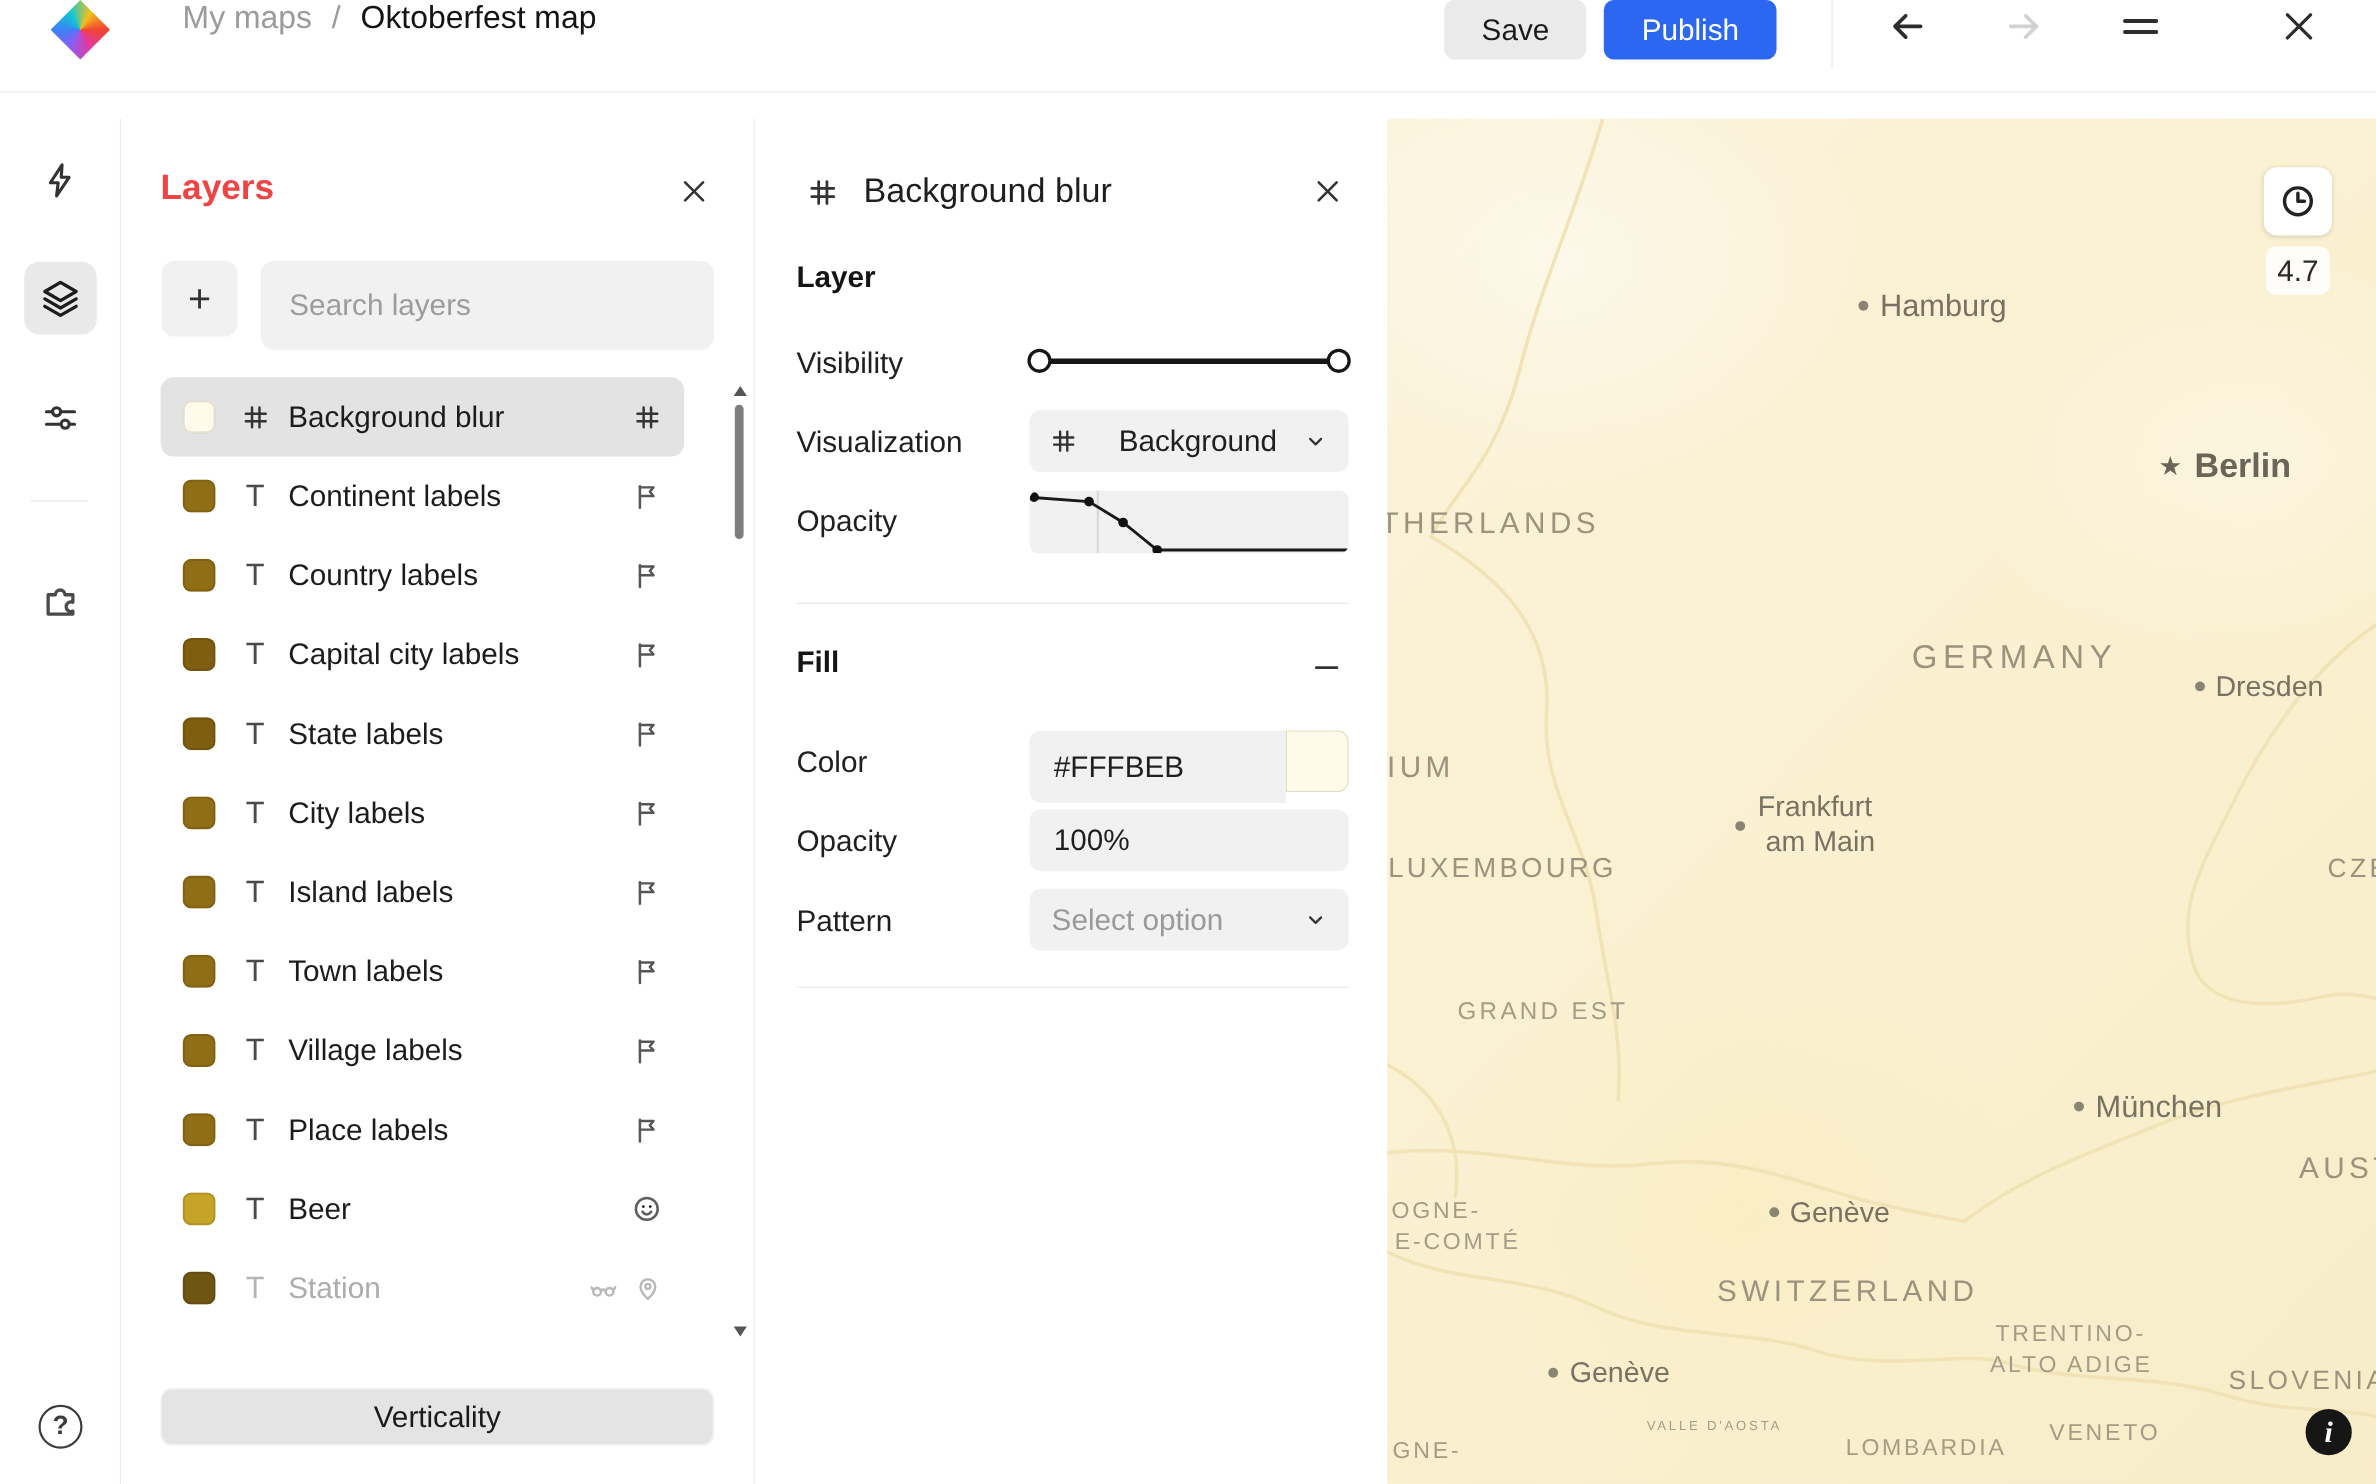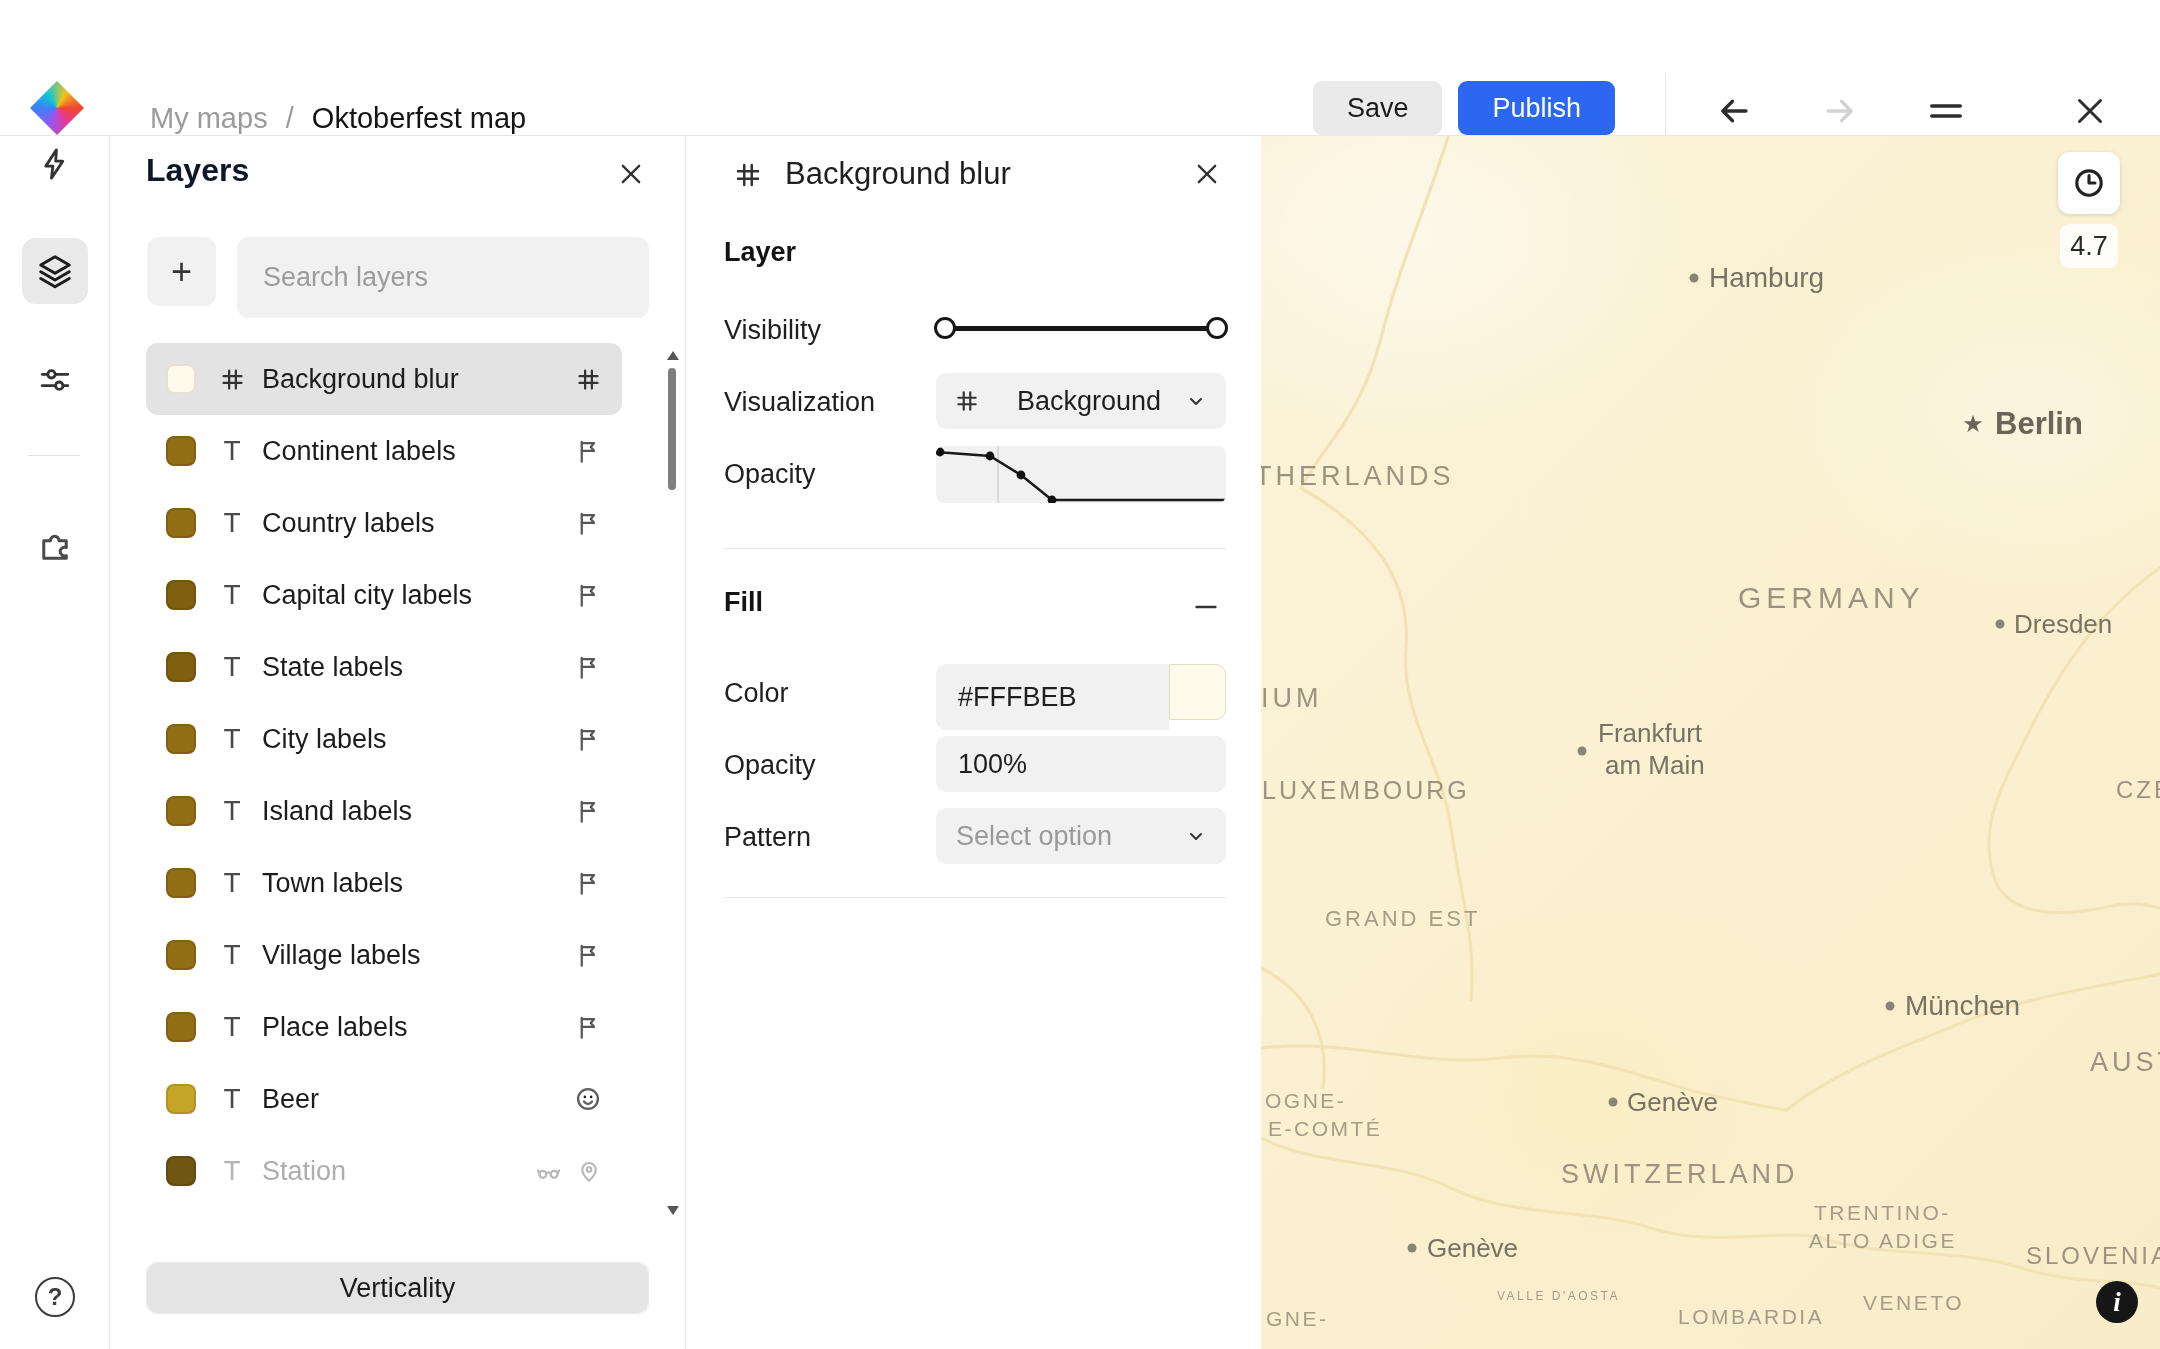--- a/index.html
+++ b/index.html
@@ -2,22 +2,22 @@
 <html><head>
 <meta charset="utf-8">
 <style>
   * { margin:0; padding:0; box-sizing:border-box; }
   html,body { width:2160px; height:1349px; overflow:hidden; background:#fff;
               font-family:"Liberation Sans", sans-serif; color:#1c1c1c; }
   svg { display:block; }
   .ic { stroke:#333; stroke-width:2; fill:none; stroke-linecap:round; stroke-linejoin:round; }
 
   
-  .topbar { position:absolute; top:0; left:0; right:0; height:136px; background:#fff;
-            border-bottom:1px solid #E8E8E8; display:flex; align-items:flex-end; z-index:10; }
+  .topbar { position:absolute; top:0; left:0; right:0; height:84px; background:#fff;
+            border-bottom:1px solid #E8E8E8; display:flex; align-items:flex-start; z-index:10;padding-left:16px; }
   .logo { width:54px; height:54px; margin-left:30px; flex:0 0 auto;
           background:conic-gradient(from 210deg,#8B5CF6,#3B82F6,#10C8D2,#F5C11B,#F0452F,#E5399E,#8B5CF6);
           clip-path:polygon(50% 0,100% 50%,50% 100%,0 50%); }
   .crumbs { margin-left:66px; font-size:29px; white-space:nowrap; }
   .crumbs .muted { color:#9B9B9B; }
   .crumbs .sep { color:#9B9B9B; margin:0 10px; }
   .crumbs .cur { color:#141414; }
   .tb-spacer { flex:1; }
   .btn { height:54px; border:none; border-radius:9px; font-size:27px; font-family:inherit;
          padding:0 34px; cursor:pointer; }
@@ -38,21 +38,21 @@
   .rail .ritem.active { background:#E9E9E9; }
   .rail-div { position:absolute; left:28px; width:52px; height:1px; background:#E3E3E3; top:347px; }
   .help { position:absolute; left:55px; top:1189px; transform:translate(-50%,-50%);
           width:40px; height:40px; border:2.5px solid #3c3c3c; border-radius:50%;
           display:flex; align-items:center; justify-content:center;
           font-size:24px; font-weight:bold; color:#3c3c3c; cursor:pointer; }
 
   
   .layers { position:absolute; top:108px; left:110px; bottom:0; width:576px; background:#fff;
             border-right:1px solid #EAEAEA; z-index:8; }
-  .layers .hd { position:absolute; left:36px; top:44px; font-size:32px; font-weight:600; color:#0f172a; }
+  .layers .hd { position:absolute; left:36px; top:44px; font-size:32px; font-weight:600; color:#ef4444; }
   .panel-x { position:absolute; right:40px; top:52px; background:none; border:none; cursor:pointer;
              font-size:30px; color:#2d2d2d; }
   .addbtn { position:absolute; left:37px; top:129px; width:69px; height:69px; background:#F1F1F1;
             border:none; border-radius:12px; font-size:36px; color:#333; cursor:pointer; }
   .search { position:absolute; left:127px; top:129px; width:412px; height:81px; background:#F1F1F1;
             border:none; border-radius:12px; padding:0 26px; font-size:27px; font-family:inherit;
             color:#1c1c1c; }
   .search::placeholder { color:#9C9C9C; }
   .rows { position:absolute; left:36px; top:235px; width:476px; }
   .lrow { height:72px; display:flex; align-items:center; border-radius:12px; padding:0 20px;

